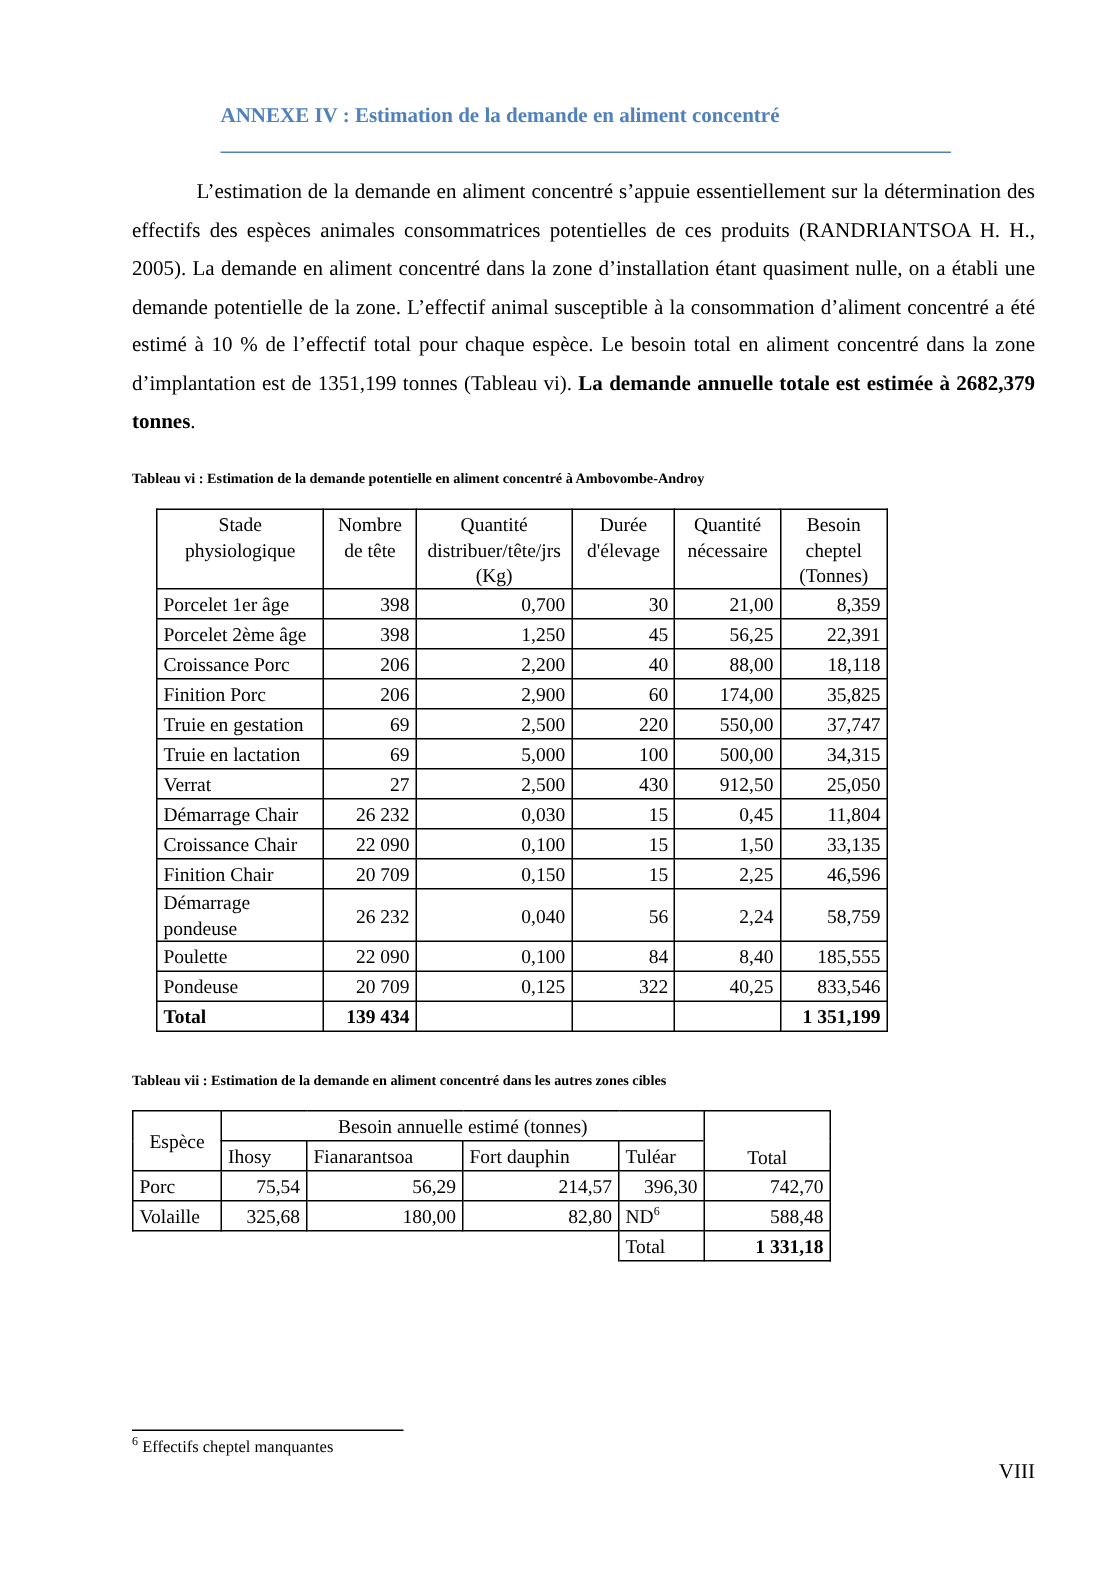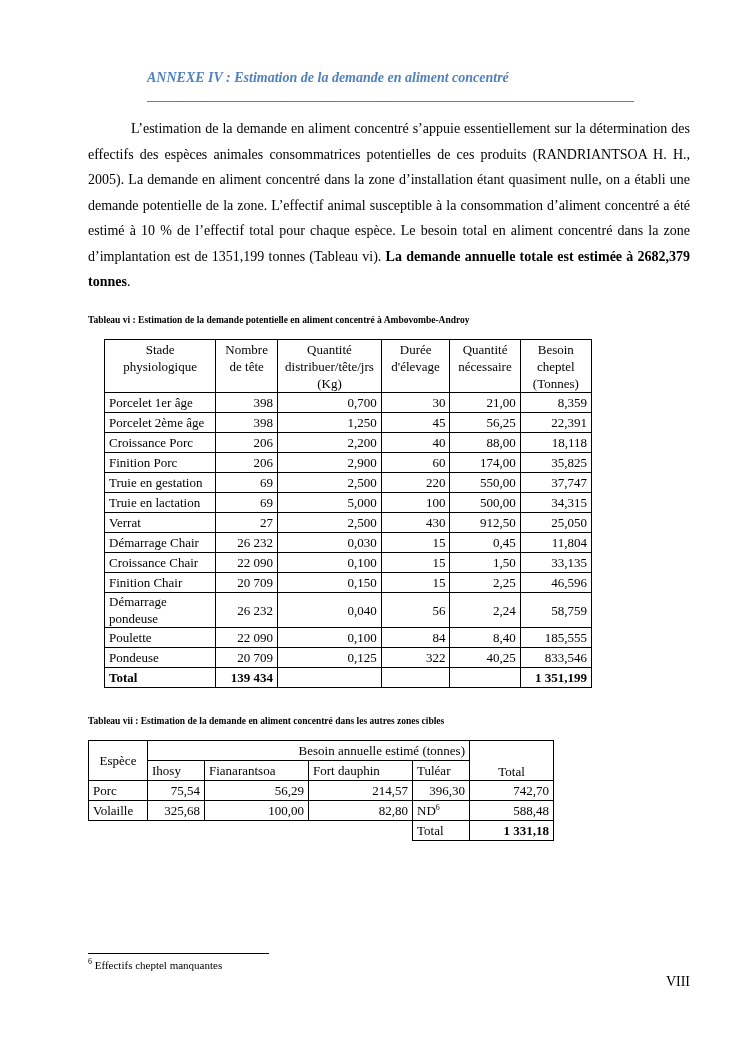--- a/index.html
+++ b/index.html
@@ -1,17 +1,17 @@
 <!DOCTYPE html>
 <html><head>
   <meta charset="utf-8">
   <style>
     html, body { margin: 0; padding: 0; background: #ffffff; }
     body { width: 745px; height: 1053px; position: relative; font-family: "Liberation Serif", serif; color: #000; overflow: hidden; }
-    .annex-title { position: absolute; left: 147px; top: 70px; font-size: 14px; font-weight: bold; font-style: italic; color: #4f81bd; }
+    .annex-title { position: absolute; left: 147px; top: 70px; font-size: 14px; font-weight: bold; color: #4f81bd; }
     .annex-rule { position: absolute; left: 147px; top: 101px; width: 487px; height: 0; border-top: 1px solid #4f81bd; }
     .para { position: absolute; left: 88px; top: 116px; width: 602px; font-size: 14px; line-height: 25.5px; text-align: justify; }
     .para .indent { display: inline-block; width: 43px; }
     .caption { position: absolute; left: 88px; font-size: 9.5px; font-weight: bold; text-align: right; }
     table { position: absolute; border-collapse: collapse; font-size: 13px; }
     td, th { border: 1px solid #000; padding: 0 4px; font-weight: normal; line-height: 17px; }
     .t6 { left: 104px; top: 339px; width: 488px; }
     .t6 th { vertical-align: top; text-align: center; height: 50px; padding-top: 1px; }
     .t6 td { height: 19px; }
     .num { text-align: right; }
@@ -177,41 +177,41 @@
     <col style="width:59px">
       <col style="width:57px">
       <col style="width:104px">
       <col style="width:104px">
       <col style="width:57px">
       <col style="width:84px">
   </colgroup>
   <tbody>
       <tr>
     <td rowspan="2" class="hdr" style="vertical-align:middle;">Espèce</td>
-    <td colspan="4" class="hdr" style="border-bottom:none;text-align:right;">Besoin annuelle estimé (tonnes)</td>
+    <td colspan="4" class="hdr" style="border-bottom:none;">Besoin annuelle estimé (tonnes)</td>
     <td rowspan="2" class="hdr" style="vertical-align:bottom;">Total</td>
   </tr>
   <tr>
     <td>Ihosy</td>
     <td>Fianarantsoa</td>
     <td>Fort dauphin</td>
     <td>Tuléar</td>
   </tr>
   <tr>
     <td>Porc</td>
     <td class="num">75,54</td>
     <td class="num">56,29</td>
     <td class="num">214,57</td>
     <td class="num">396,30</td>
     <td class="num">742,70</td>
   </tr>
   <tr>
     <td>Volaille</td>
     <td class="num">325,68</td>
-    <td class="num">100,00</td>
+    <td class="num">180,00</td>
     <td class="num">82,80</td>
     <td><span>ND</span><sup>6</sup></td>
     <td class="num">588,48</td>
   </tr>
   <tr>
     <td class="noborder"></td>
     <td class="noborder"></td>
     <td class="noborder"></td>
     <td class="noborder" style="border-right:1px solid #000;"></td>
     <td>Total</td>

